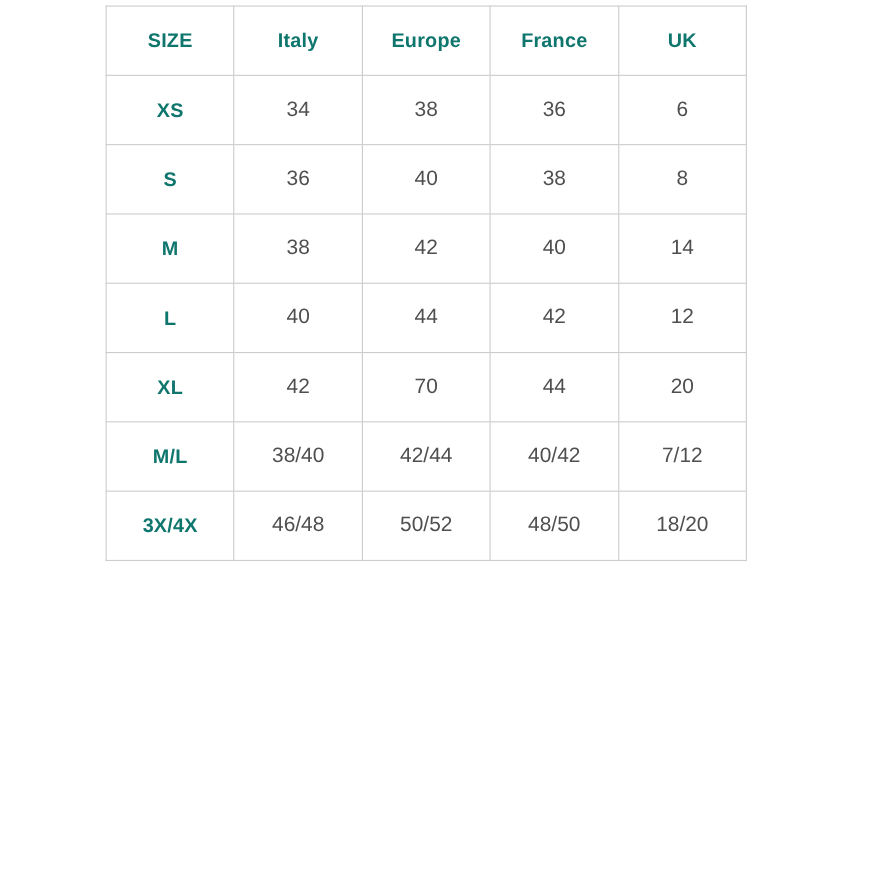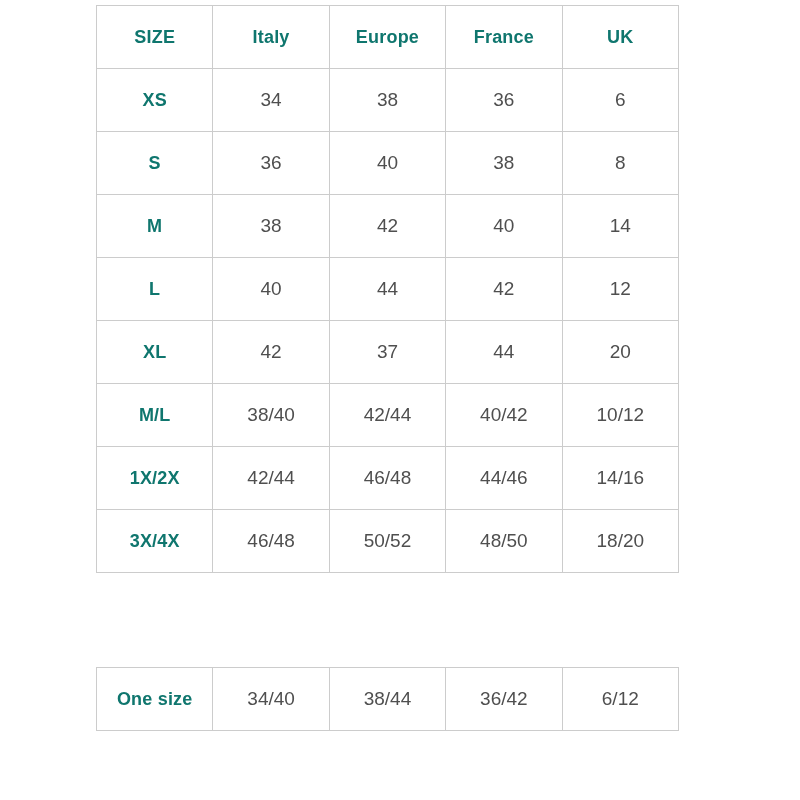--- a/index.html
+++ b/index.html
@@ -92,60 +92,46 @@
     <tr>
       <th>L</th>
       <td>40</td>
       <td>44</td>
       <td>42</td>
       <td>12</td>
     </tr>
     <tr>
       <th>XL</th>
       <td>42</td>
-      <td>37</td>
+      <td>70</td>
       <td>44</td>
       <td>20</td>
     </tr>
     <tr>
       <th>M/L</th>
       <td>38/40</td>
       <td>42/44</td>
       <td>40/42</td>
-      <td>10/12</td>
-    </tr>
-    <tr>
-      <th>1X/2X</th>
-      <td>42/44</td>
-      <td>46/48</td>
-      <td>44/46</td>
-      <td>14/16</td>
+      <td>7/12</td>
     </tr>
     <tr>
       <th>3X/4X</th>
       <td>46/48</td>
       <td>50/52</td>
       <td>48/50</td>
       <td>18/20</td>
     </tr>
   </tbody>
     </table>
 
   <table class="size-table special">
     <colgroup>
       <col style="width:20%">
         <col style="width:20%">
         <col style="width:20%">
         <col style="width:20%">
         <col style="width:20%">
     </colgroup>
     <tbody>
-        <tr>
-      <th>One size</th>
-      <td>34/40</td>
-      <td>38/44</td>
-      <td>36/42</td>
-      <td>6/12</td>
-    </tr>
   </tbody>
     </table>
 
 </div>
 
 </body></html>

